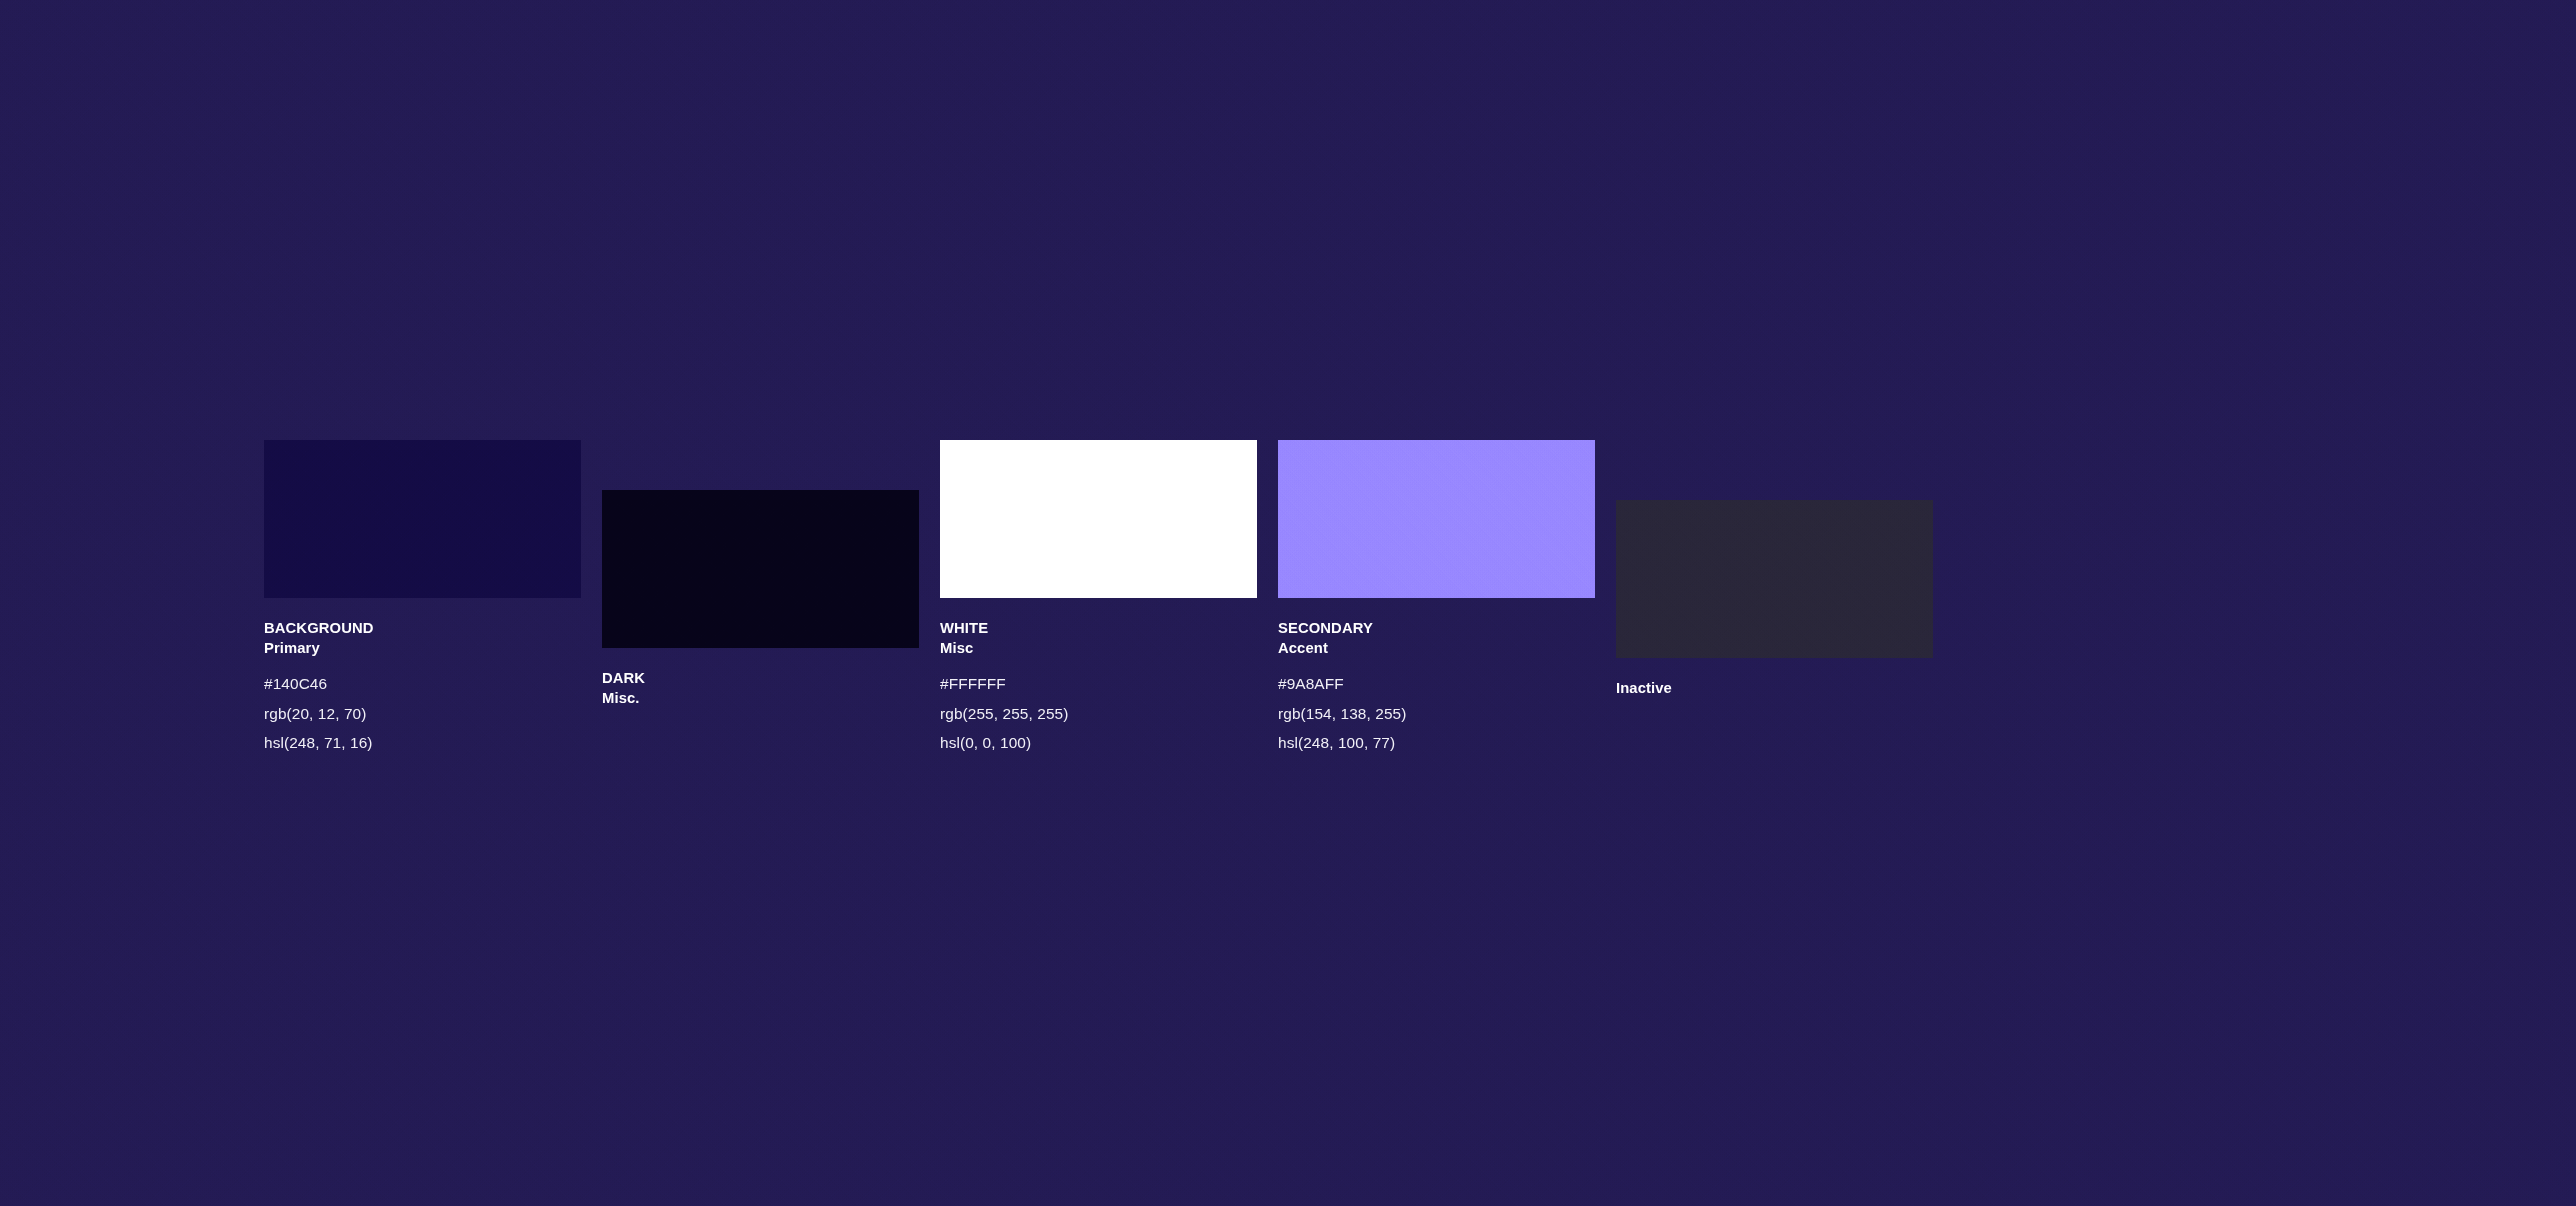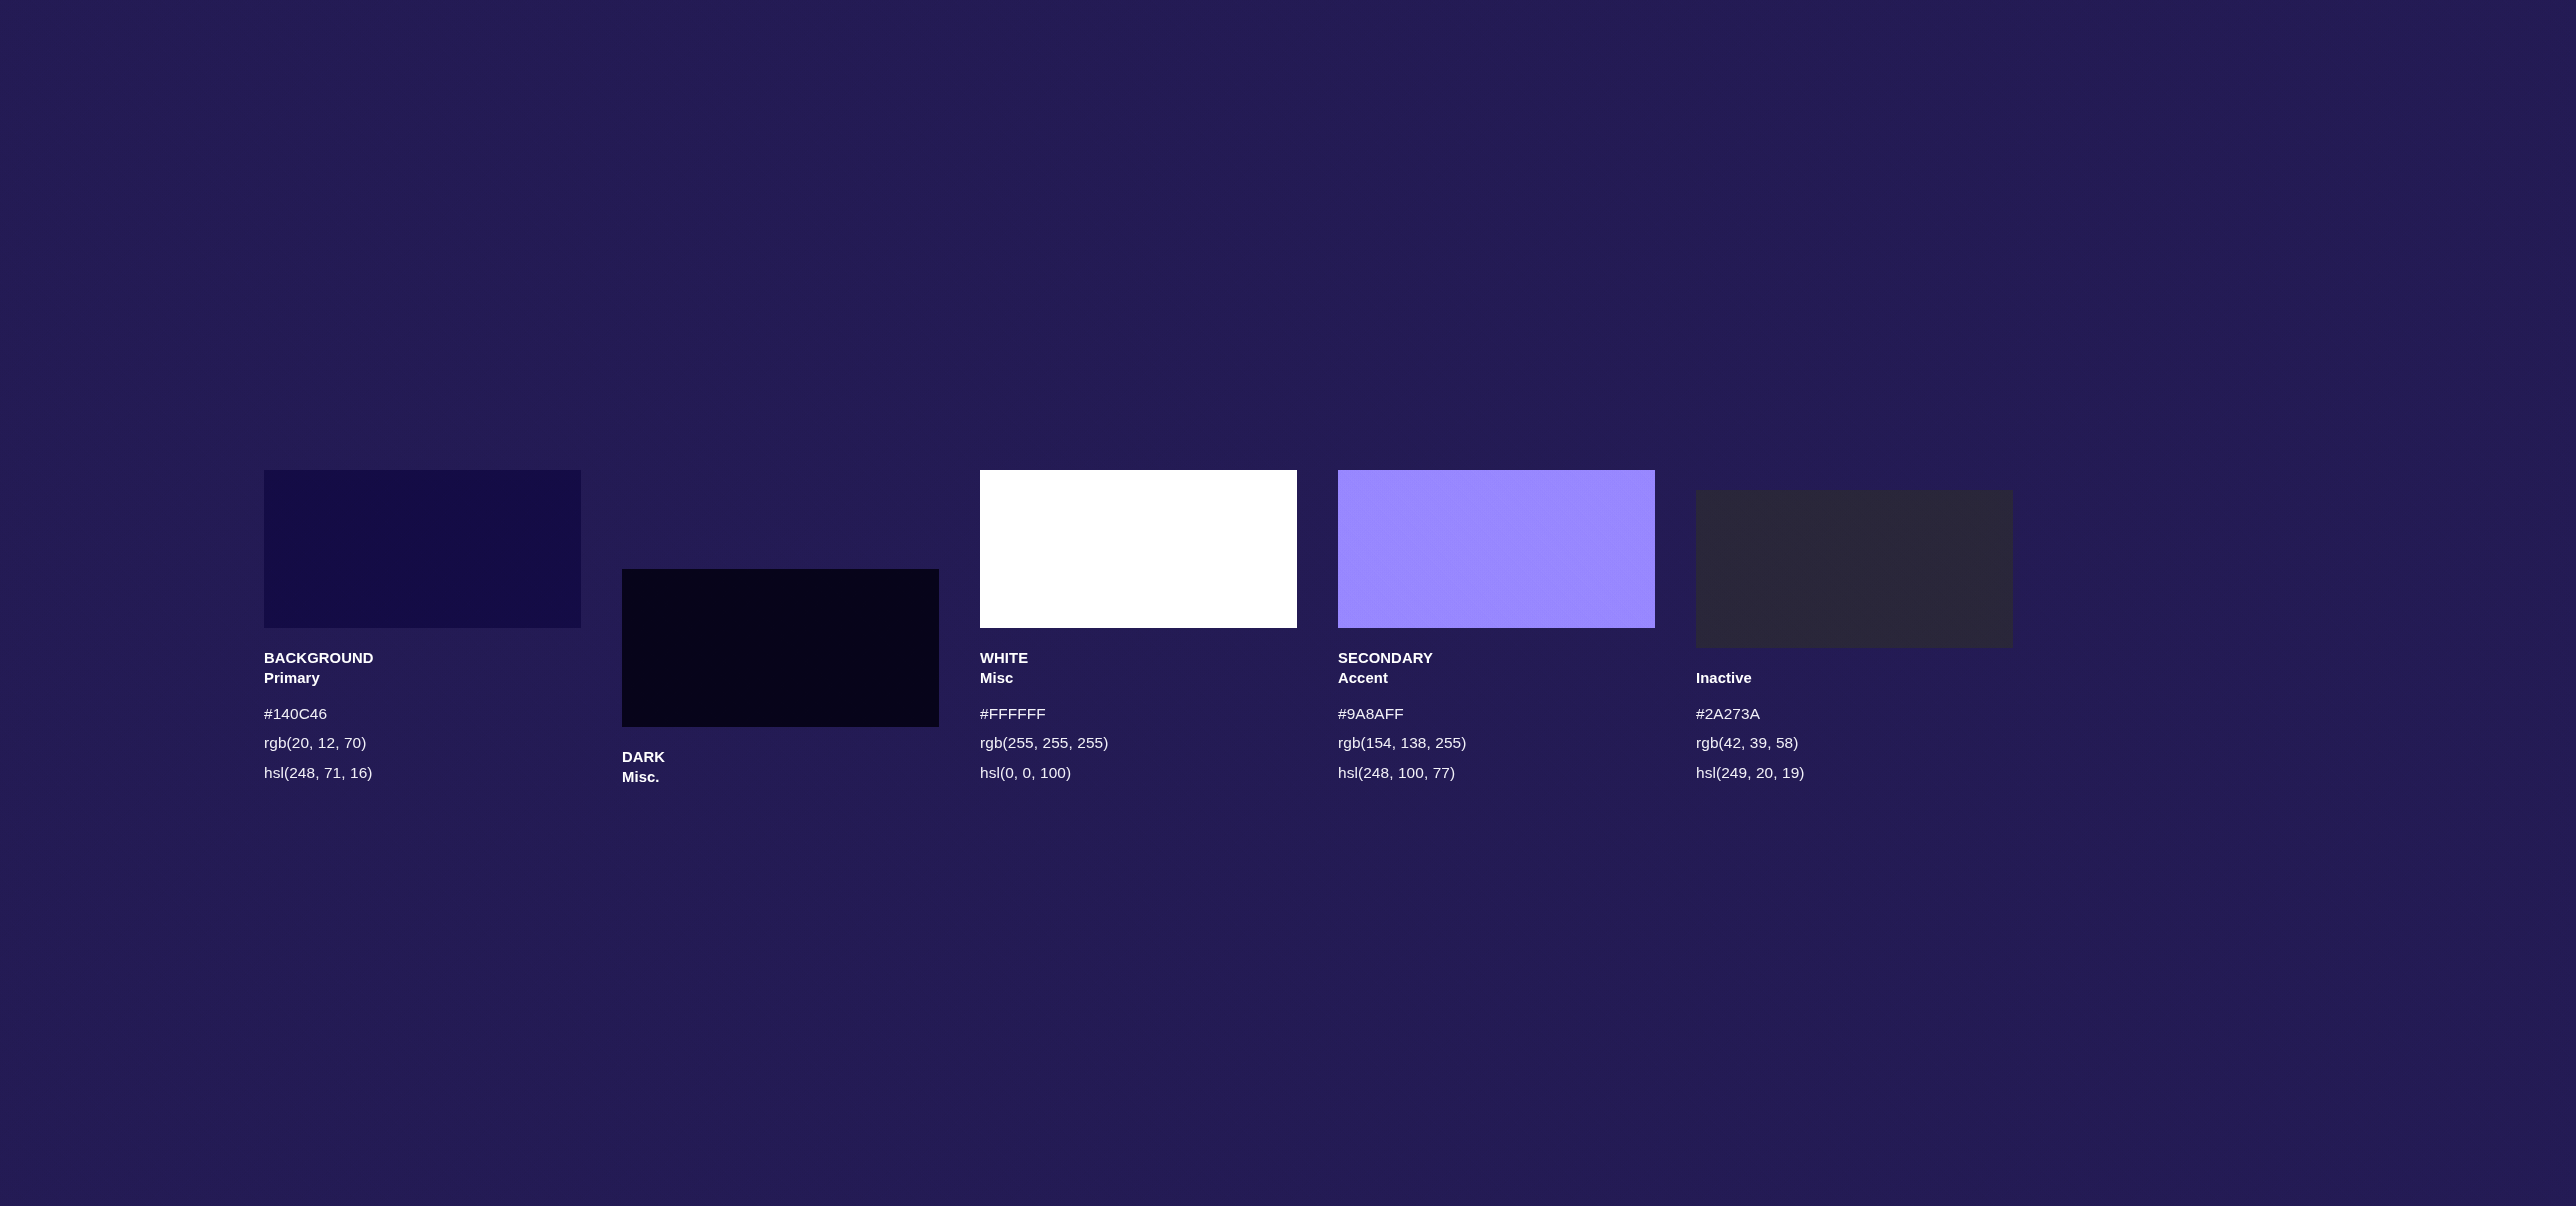--- a/index.html
+++ b/index.html
@@ -39,22 +39,22 @@
   }
 
   #swatch-row {
     position: absolute;
     left: 264px;
     top: 411px;
     width: 2053px;
     height: 376px;
     display: flex;
     flex-direction: row;
-    align-items: flex-end;
-    gap: 41px;
+    align-items: center;
+    gap: 21px;
   }
 
   .swatch-card {
     width: 317px;
     display: flex;
     flex-direction: column;
     align-items: flex-start;
   }
 
   .swatch-chip {
@@ -153,25 +153,20 @@
           <div class="swatch-value">hsl(248, 100, 77)</div>
         </div>
       </div>
     </div>
 
     <div class="swatch-card">
       <div class="swatch-chip" style="background-color: rgb(42, 39, 58);"></div>
       <div class="swatch-info">
         <div class="swatch-title">Inactive</div>
 
-        <div class="swatch-values">
-          <div class="swatch-value">#2A273A</div>
-          <div class="swatch-value">rgb(42, 39, 58)</div>
-          <div class="swatch-value">hsl(249, 20, 19)</div>
-        </div>
       </div>
     </div>
 
   </div>
 
   <div id="noise-overlay"></div>
 </div>
 
 
 </body></html>

